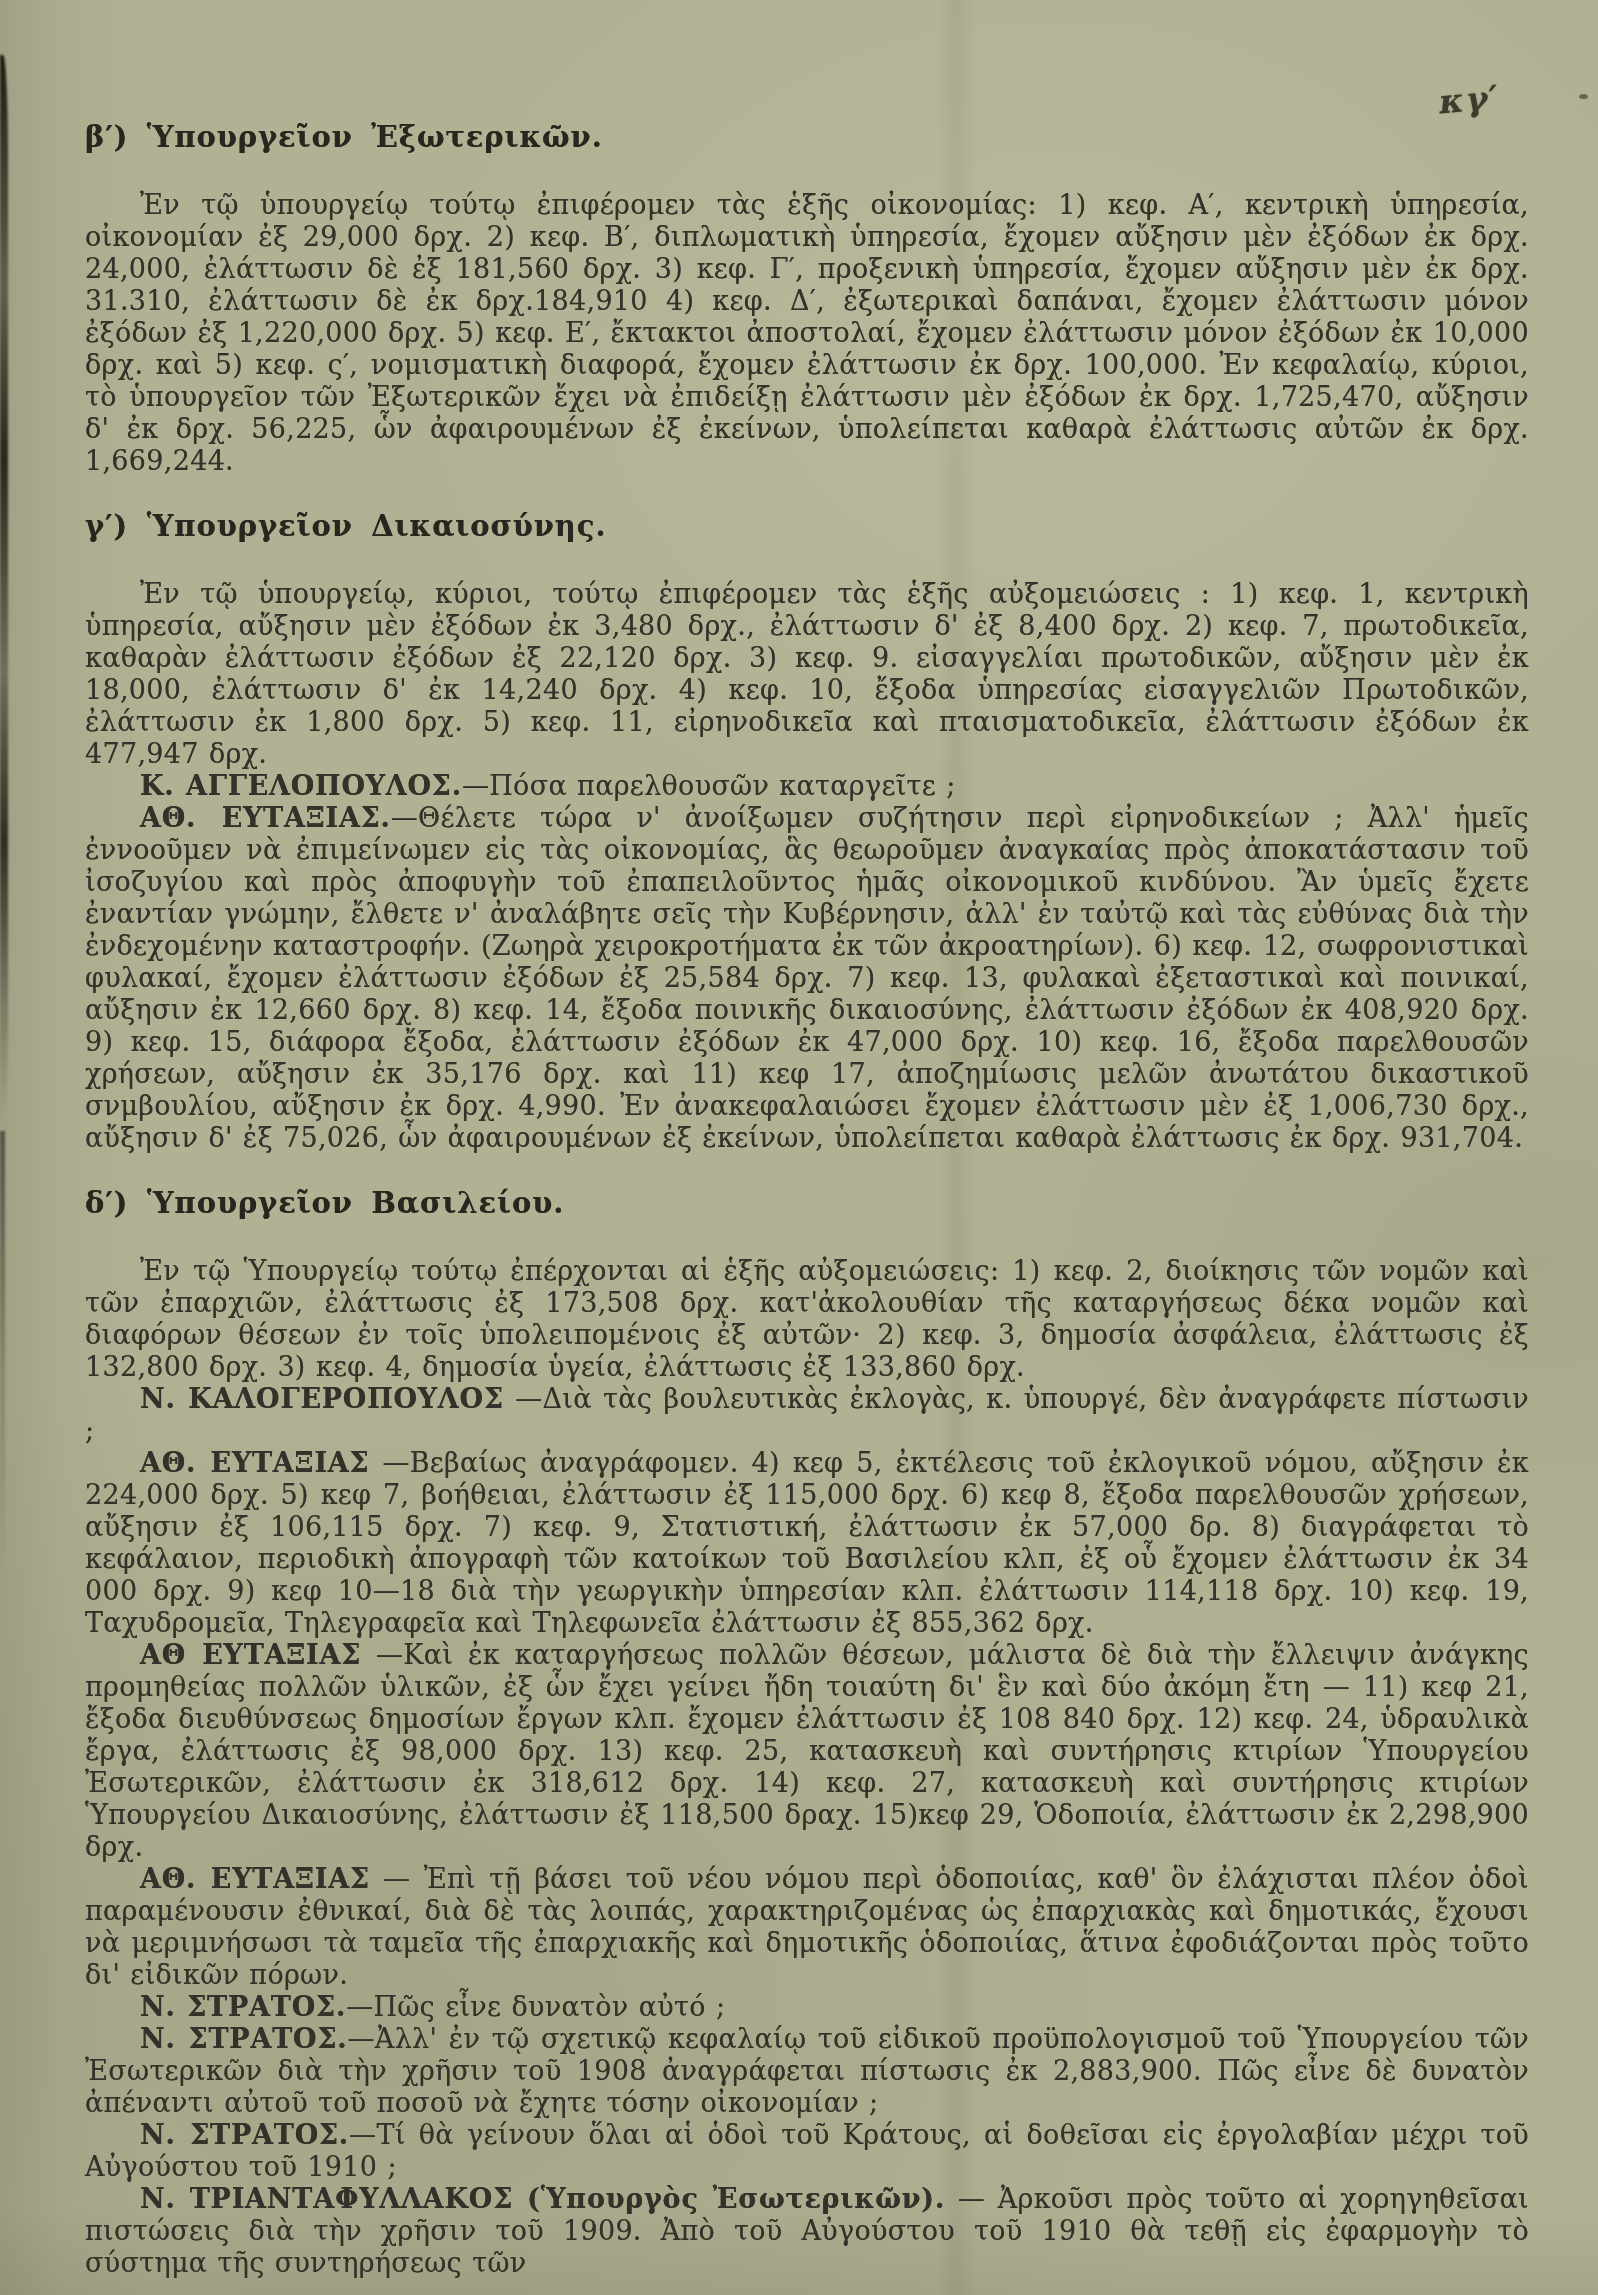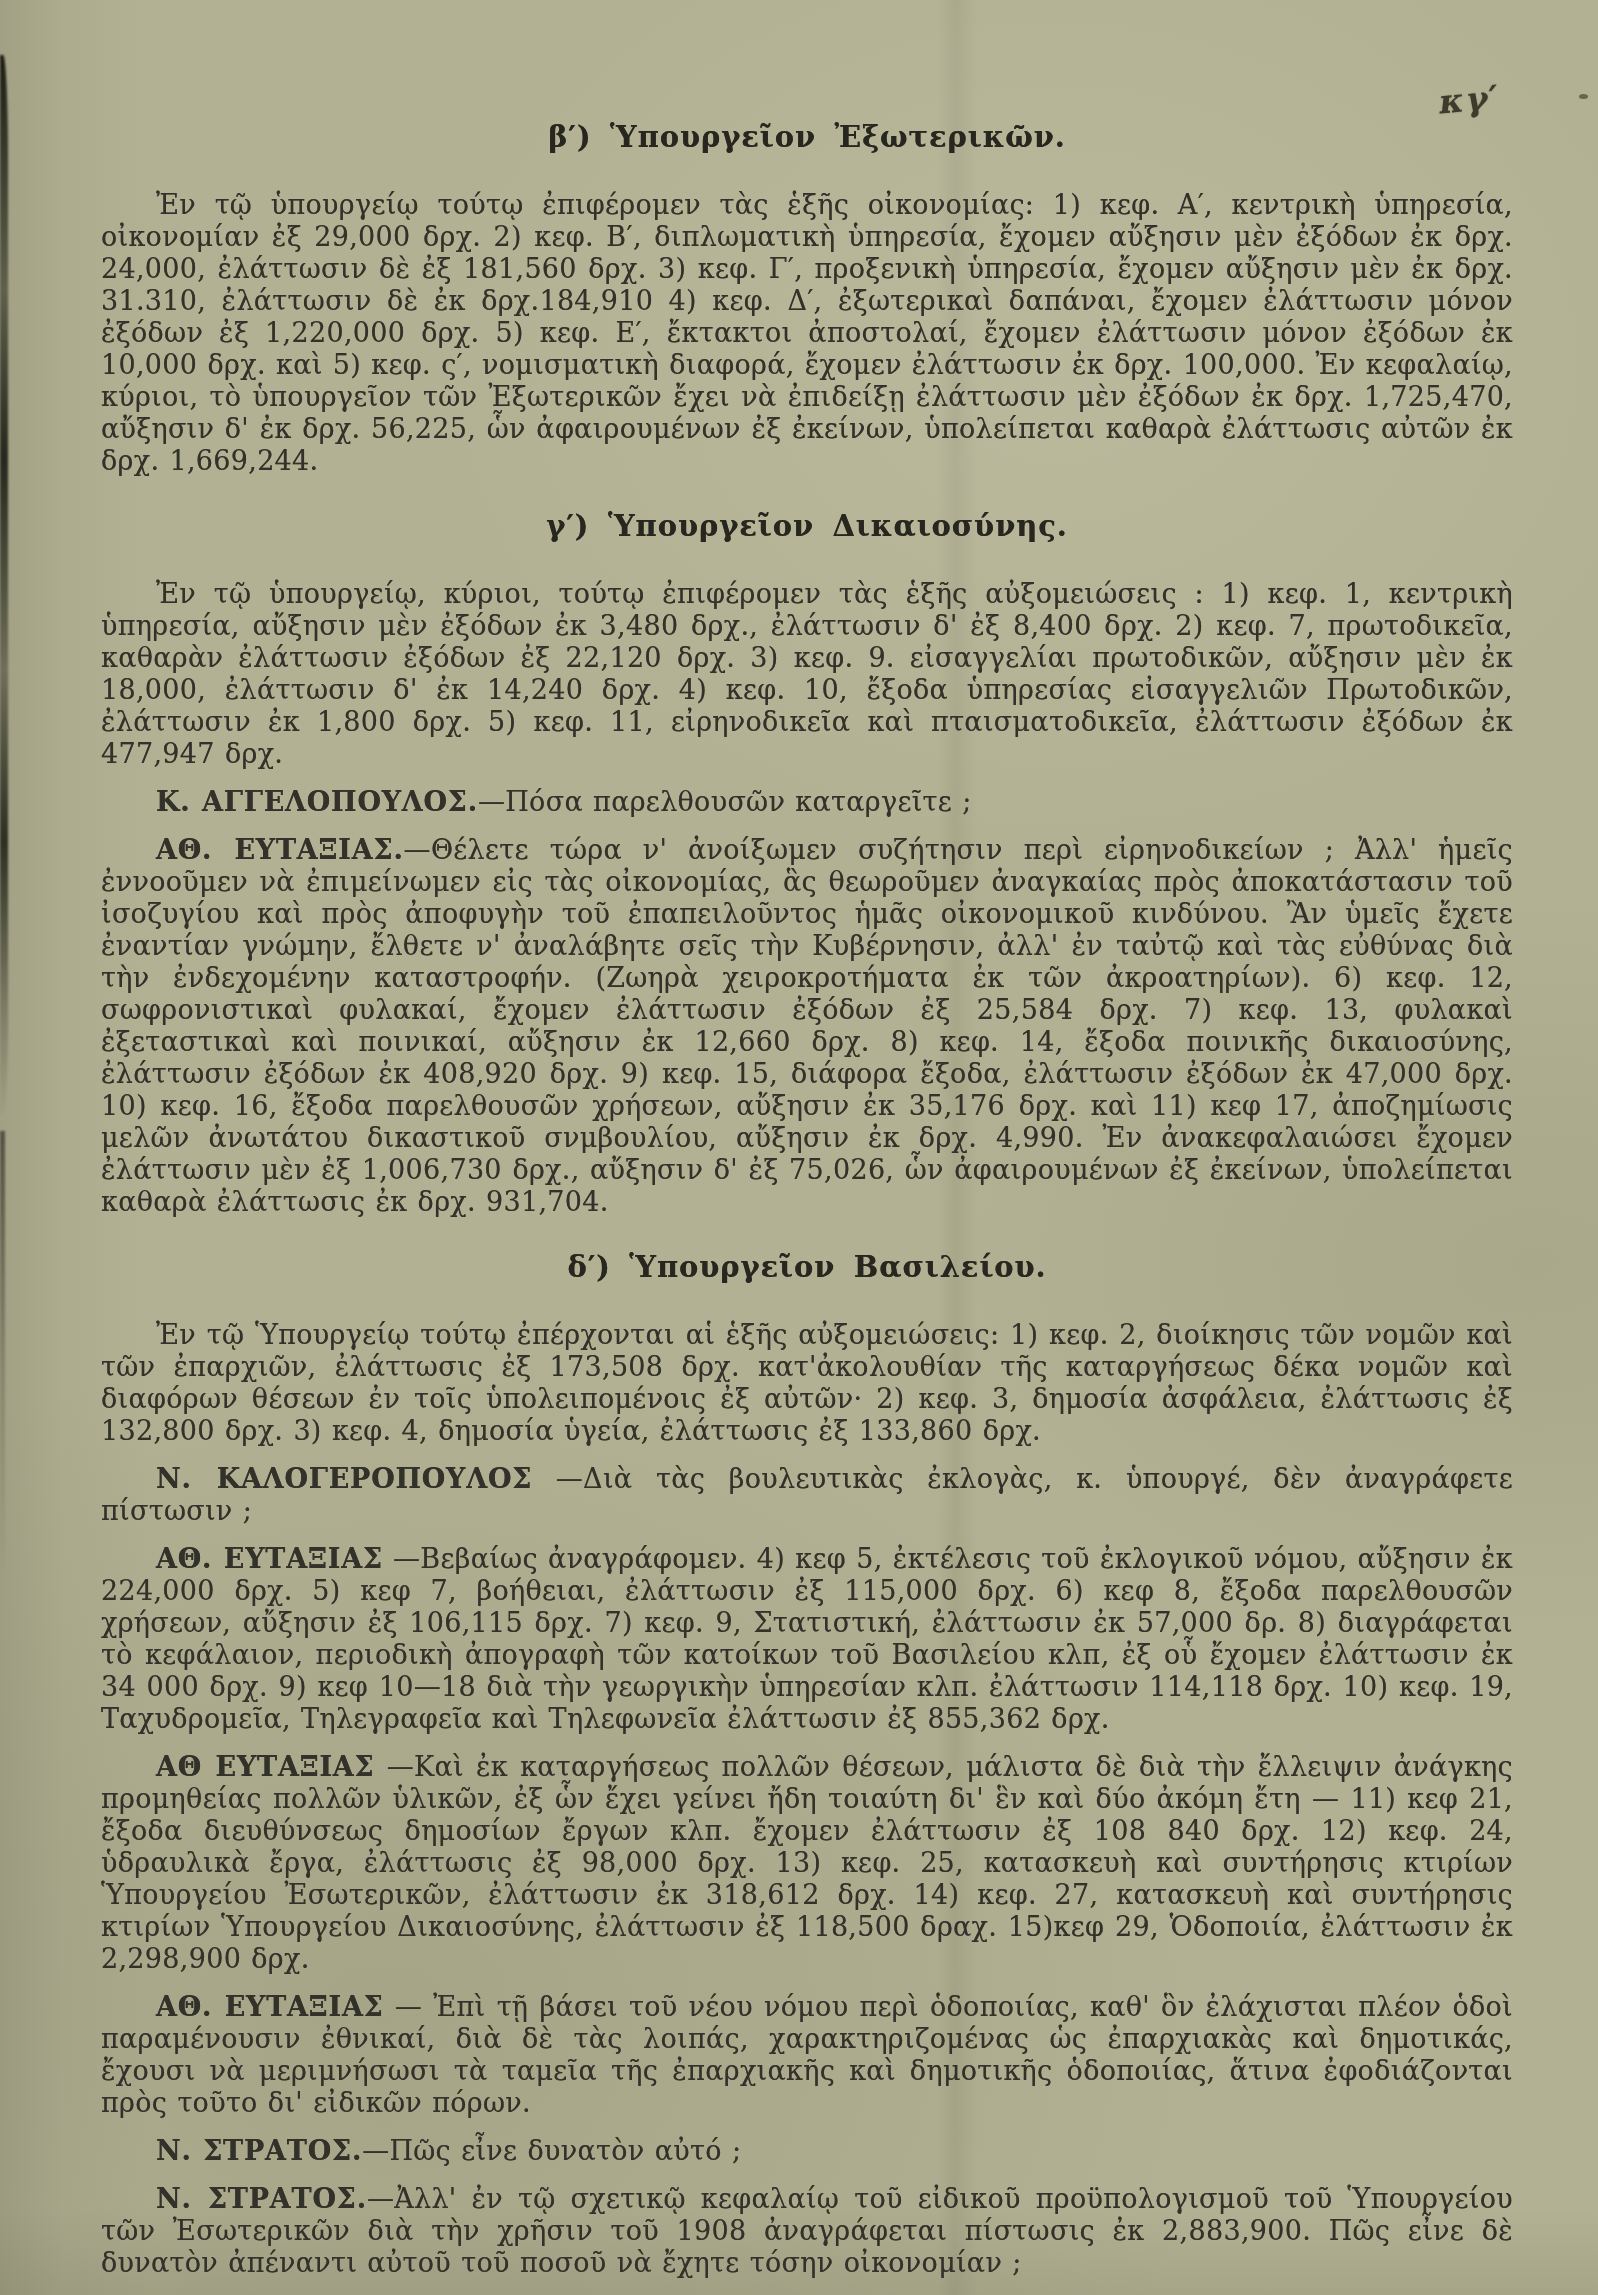--- a/index.html
+++ b/index.html
@@ -78,34 +78,34 @@
     right: 70px;
     top: 121px;
     font-size: 27px;
     line-height: 32px;
     text-align: justify;
     letter-spacing: 0.3px;
     word-spacing: 1.3px;
     text-shadow: 0 0 0.6px rgba(45,44,36,0.55);
   }
   .heading {
-    text-align: center;
+    text-align: left;
     font-size: 29px;
     font-weight: bold;
     margin: 33px 0 36px 0;
     letter-spacing: 0.9px;
     word-spacing: 7.5px;
     color: #282godk;
     color: #28271f;
     text-shadow: 0 0 0.6px rgba(35,34,26,0.65);
     text-indent: 0;
   }
   .heading:first-child { margin-top: 0; }
   .para {
-    margin: 16px;
+    margin: 0;
     text-indent: 55px;
   }
   .speaker {
     font-weight: bold;
     letter-spacing: 0.8px;
     text-shadow: 0 0 0.6px rgba(30,30,22,0.7);
   }
 </style>
 </head>
 <body>

